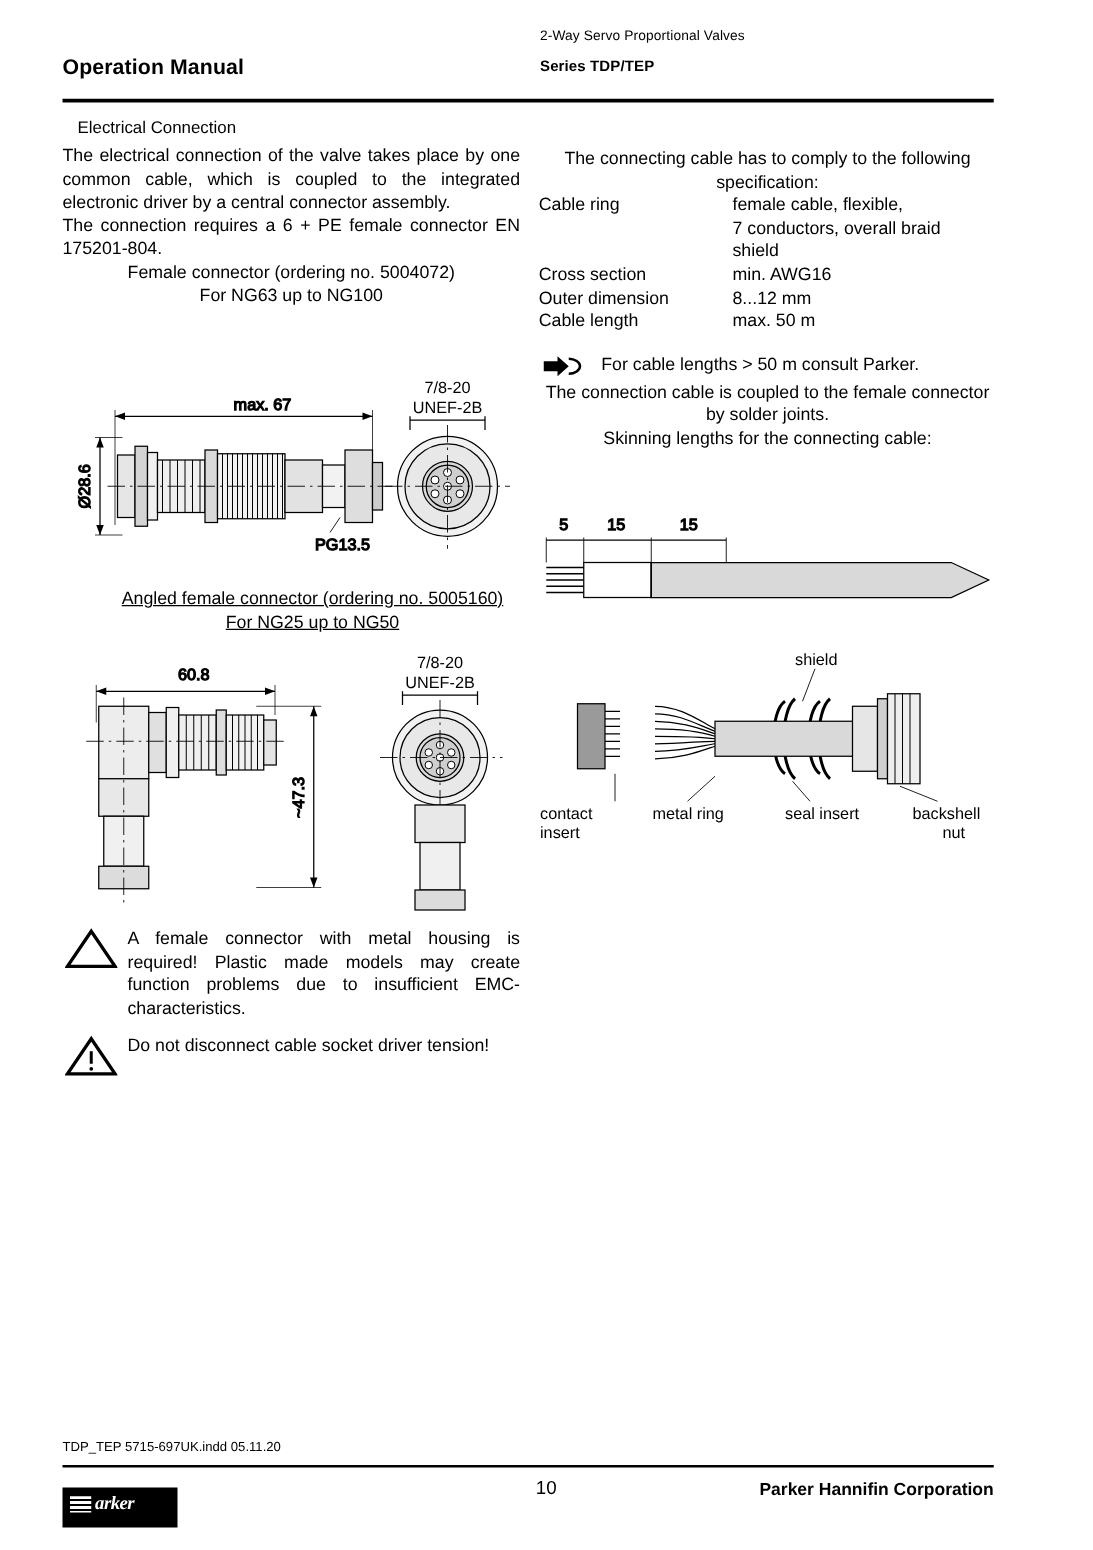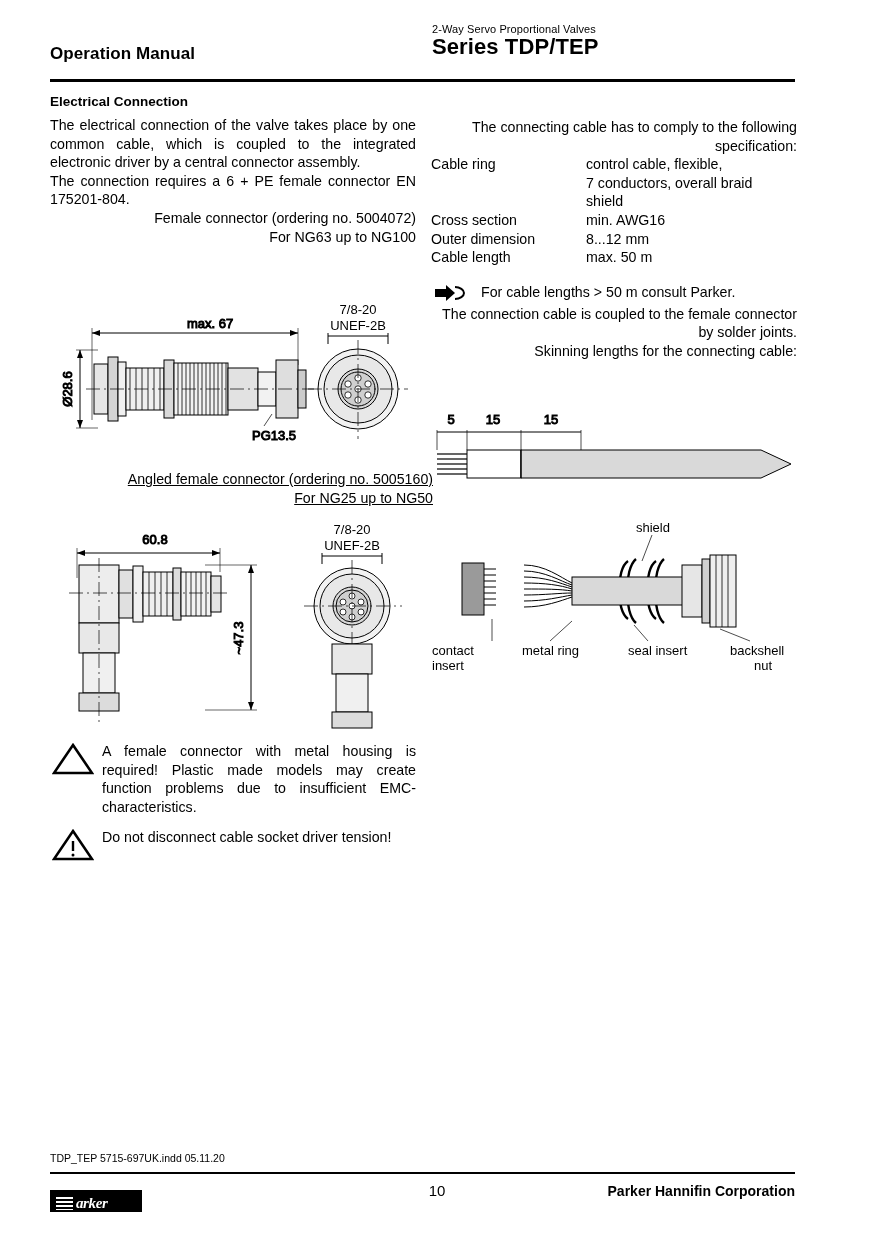--- a/index.html
+++ b/index.html
@@ -37,22 +37,22 @@
     letter-spacing: 0.1px;
   }
   .header-right-1 {
     position: absolute;
     left: 382px; top: 1px;
     font-size: 11px;
     letter-spacing: 0.1px;
   }
   .header-right-2 {
     position: absolute;
-    left: 382px; top: 12px;
-    font-size: 22px;
+    left: 382px; top: 24px;
+    font-size: 12px;
     font-weight: bold;
     letter-spacing: 0.1px;
   }
   .header-rule {
     position: absolute;
     left: 50px; top: 79px;
     width: 745px;
     height: 3px;
     background: #000;
   }
@@ -63,30 +63,30 @@
     left: 50px; top: 94px;
     width: 366px;
   }
   .col-right {
     position: absolute;
     left: 431px; top: 118px;
     width: 366px;
   }
   .sect-title {
     font-size: 13.5px;
-    font-weight: bold;
-    margin: 0 0 7px 0;
+    font-weight: normal;
+    margin: 0 0 7px 12px;
   }
   p.para {
     font-size: 14.2px;
     line-height: 18.6px;
     margin: 0;
     text-align: justify;
   }
-  p.para.nojust { text-align: right; }
+  p.para.nojust { text-align: center; }
   .mt16 { margin-top: 16px; }
   .mt20 { margin-top: 20px; }
 
   
   .spec {
     font-size: 14.2px;
     line-height: 18.6px;
     margin-top: 0;
   }
   .spec-row { display: flex; }
@@ -152,21 +152,21 @@
   }
   .foot-corp {
     position: absolute;
     right: 79px; top: 1183px;
     font-size: 14px;
     font-weight: bold;
   }
   .logo {
     position: absolute;
     left: 50px; top: 1190px;
-    width: 92px; height: 22px;
+    width: 92px; height: 32px;
     background: #000;
   }
   .logo-inner {
     position: absolute;
     left: 4px; top: 4px;
     width: 84px; height: 18px;
   }
   .logo-text {
     position: absolute;
     left: 22px; top: 1px;
@@ -388,21 +388,21 @@
       <span>Do not disconnect cable socket driver tension!</span>
     </div>
   </div>
 
   <div class="col-right">
     <p class="para nojust">The connecting cable has to comply to the following specification:</p>
 
     <div class="spec">
       <div class="spec-row">
         <div class="spec-key">Cable ring</div>
-        <div class="spec-val">control cable, flexible,</div>
+        <div class="spec-val">female cable, flexible,</div>
       </div>
       <div class="spec-row">
         <div class="spec-key"></div>
         <div class="spec-val">7 conductors, overall braid</div>
       </div>
       <div class="spec-row">
         <div class="spec-key"></div>
         <div class="spec-val">shield</div>
       </div>
       <div class="spec-row">

